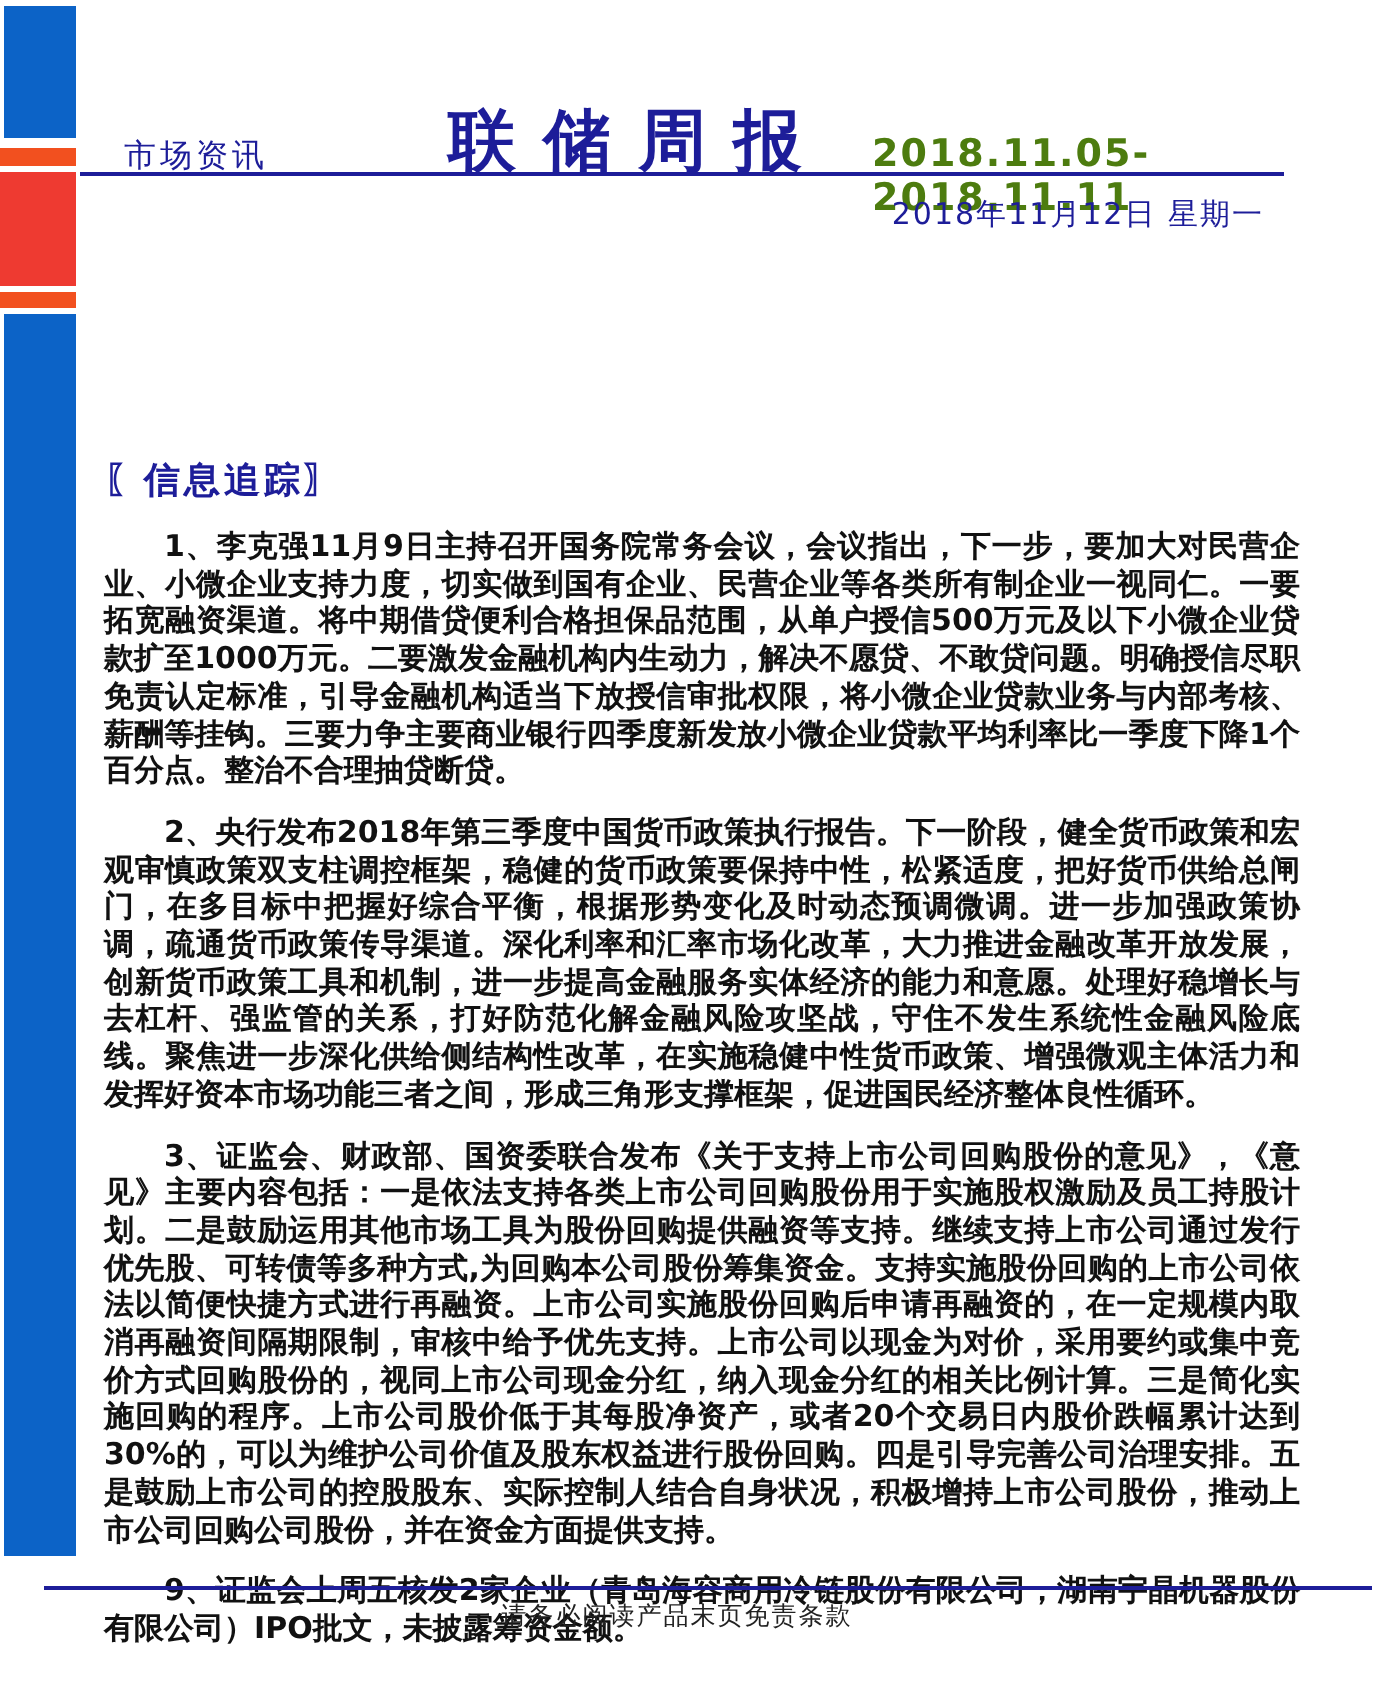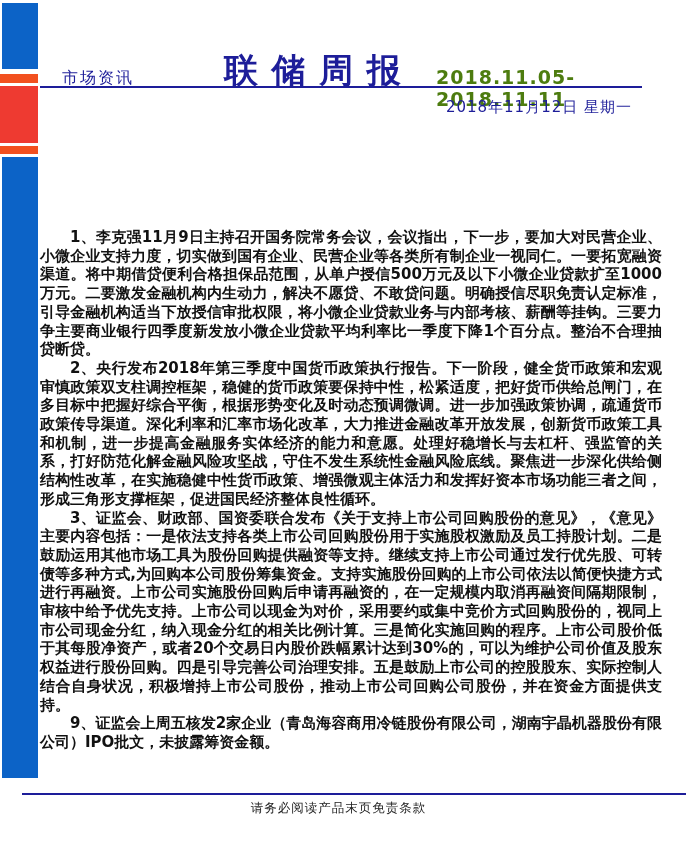--- a/index.html
+++ b/index.html
@@ -47,21 +47,21 @@
   }
   .section-title{
     font-size:18px;font-weight:bold;color:#1d1d99;
     margin:0 0 10px 12px;letter-spacing:2px;
   }
   .subsection-title{
     font-size:15px;font-weight:bold;color:#111111;
     margin:0 0 3px 4px;letter-spacing:1px;
   }
   .body-area p{
-    margin:0;
+    margin:12px;
     font-size:15px;font-weight:bold;line-height:18.7px;
     text-align:justify;text-indent:2em;
     color:#111111;
   }
   
   .footer-line{
     position:absolute;left:22px;top:793px;width:664px;height:0;
     border-bottom:2px solid #1d1d99;
   }
   .footer-text{
@@ -80,20 +80,21 @@
   <div class="stripe-orange-2"></div>
   <div class="bar-blue-main"></div>
 
   <div class="hdr-category">市场资讯</div>
   <div class="hdr-title">联储周报</div>
   <div class="hdr-daterange">2018.11.05-2018.11.11</div>
   <div class="hdr-underline"></div>
   <div class="hdr-date2">2018年11月12日  星期一</div>
 
   <div class="body-area">
+    <div class="section-title">〖信息追踪〗</div>
     <p>1、李克强11月9日主持召开国务院常务会议，会议指出，下一步，要加大对民营企业、小微企业支持力度，切实做到国有企业、民营企业等各类所有制企业一视同仁。一要拓宽融资渠道。将中期借贷便利合格担保品范围，从单户授信500万元及以下小微企业贷款扩至1000万元。二要激发金融机构内生动力，解决不愿贷、不敢贷问题。明确授信尽职免责认定标准，引导金融机构适当下放授信审批权限，将小微企业贷款业务与内部考核、薪酬等挂钩。三要力争主要商业银行四季度新发放小微企业贷款平均利率比一季度下降1个百分点。整治不合理抽贷断贷。</p>
     <p>2、央行发布2018年第三季度中国货币政策执行报告。下一阶段，健全货币政策和宏观审慎政策双支柱调控框架，稳健的货币政策要保持中性，松紧适度，把好货币供给总闸门，在多目标中把握好综合平衡，根据形势变化及时动态预调微调。进一步加强政策协调，疏通货币政策传导渠道。深化利率和汇率市场化改革，大力推进金融改革开放发展，创新货币政策工具和机制，进一步提高金融服务实体经济的能力和意愿。处理好稳增长与去杠杆、强监管的关系，打好防范化解金融风险攻坚战，守住不发生系统性金融风险底线。聚焦进一步深化供给侧结构性改革，在实施稳健中性货币政策、增强微观主体活力和发挥好资本市场功能三者之间，形成三角形支撑框架，促进国民经济整体良性循环。</p>
     <p>3、证监会、财政部、国资委联合发布《关于支持上市公司回购股份的意见》，《意见》主要内容包括：一是依法支持各类上市公司回购股份用于实施股权激励及员工持股计划。二是鼓励运用其他市场工具为股份回购提供融资等支持。继续支持上市公司通过发行优先股、可转债等多种方式,为回购本公司股份筹集资金。支持实施股份回购的上市公司依法以简便快捷方式进行再融资。上市公司实施股份回购后申请再融资的，在一定规模内取消再融资间隔期限制，审核中给予优先支持。上市公司以现金为对价，采用要约或集中竞价方式回购股份的，视同上市公司现金分红，纳入现金分红的相关比例计算。三是简化实施回购的程序。上市公司股价低于其每股净资产，或者20个交易日内股价跌幅累计达到30%的，可以为维护公司价值及股东权益进行股份回购。四是引导完善公司治理安排。五是鼓励上市公司的控股股东、实际控制人结合自身状况，积极增持上市公司股份，推动上市公司回购公司股份，并在资金方面提供支持。</p>
     <p>9、证监会上周五核发2家企业（青岛海容商用冷链股份有限公司，湖南宇晶机器股份有限公司）IPO批文，未披露筹资金额。</p>
   </div>
 
   <div class="footer-line"></div>
   <div class="footer-text">请务必阅读产品末页免责条款</div>
 
 </div>

